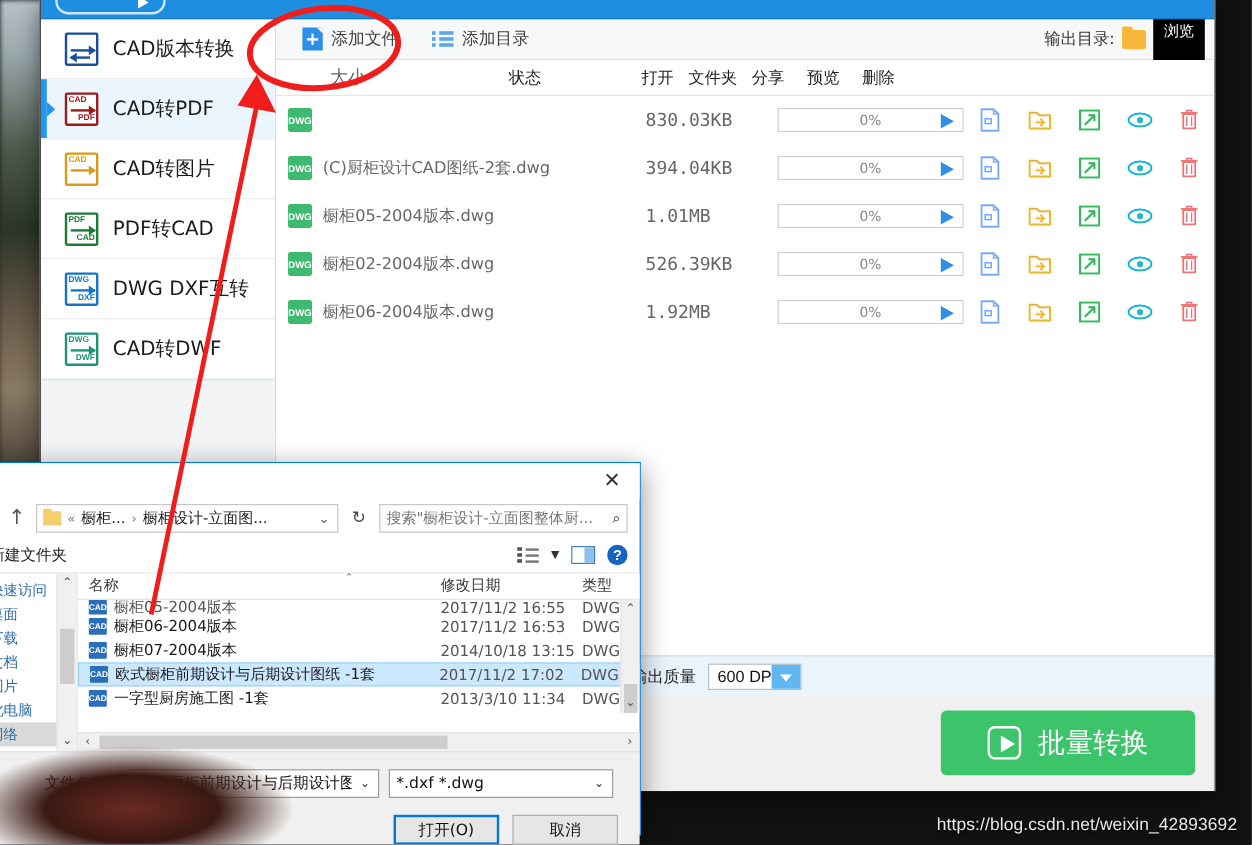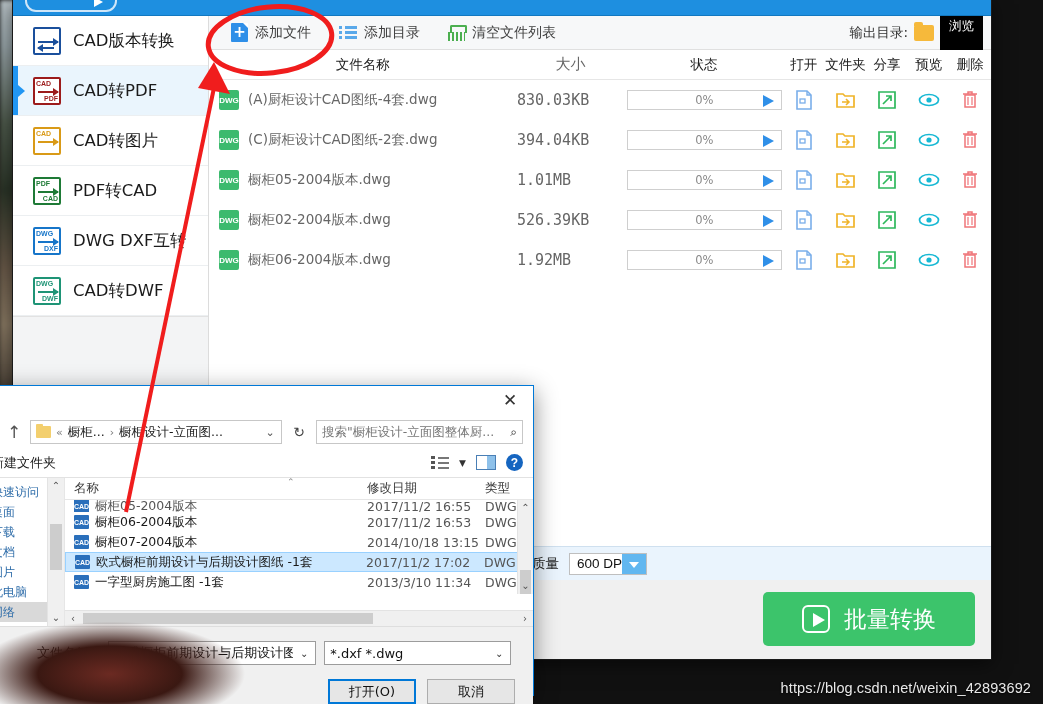--- a/index.html
+++ b/index.html
@@ -27,21 +27,21 @@
     background:radial-gradient(ellipse 180px 70px at 110px 120px, #6b2a22 0%, #3a1812 40%, rgba(10,10,10,0) 75%);
   }
   .wm {
     position: absolute; right: 12px; bottom: 8px;
     color: #e9e9e9; font-size: 14.5px; letter-spacing:.1px;
     text-shadow: 0 1px 2px rgba(0,0,0,.9);
   }
 
   
   #app {
-    position: absolute; left: 12px; top: 0px; width: 980px; height: 660px;
+    position: absolute; left: 33px; top: 0px; width: 980px; height: 660px;
     background: #ffffff; border: 1px solid #1a1a1a; border-top: none;
     box-shadow: 0 4px 18px rgba(0,0,0,.55);
     overflow: hidden;
   }
   #titlebar {
     height: 16px; background: #1e8fe0; position: relative;
     border-bottom: 1px solid #1278c0;
   }
   .logo-pill {
     position: absolute; left: 12px; top: -10px; width: 92px; height: 22px;
@@ -424,47 +424,41 @@
             <span class="ico-adddir">
                 <i></i>
                 <i></i>
                 <i></i>
                 <b></b>
                 <b></b>
                 <b></b>
               </span>
             <span>添加目录</span>
           </div>
-          <div class="tb-btn">
-            <span class="ico-clear"></span>
-            <span>清空文件列表</span>
-          </div>
           <div class="spacer"></div>
           <div class="outdir-wrap">
             <span>输出目录:</span>
             <span class="folder-ico"></span>
             <span class="browse-btn">浏览</span>
           </div>
         </div>
 
         <div class="tbl-head">
-          <div class="c-name">文件名称</div>
           <div class="c-size">大小</div>
           <div class="c-stat">状态</div>
           <div class="c-act">打开</div>
           <div class="c-act">文件夹</div>
           <div class="c-act">分享</div>
           <div class="c-act">预览</div>
           <div class="c-act">删除</div>
         </div>
 
         <div class="row">
           <div class="c-name">
             <span class="dwg-badge">DWG</span>
-            <span class="fname">(A)厨柜设计CAD图纸-4套.dwg</span>
           </div>
           <div class="c-size">830.03KB</div>
           <div class="c-stat">
               <div class="prog">
                 <span>0%</span>
                 <span class="play"></span>
               </div>
             </div>
           <div class="c-act">
               <svg class="ic" width="18" height="20" viewBox="0 0 18 20">

